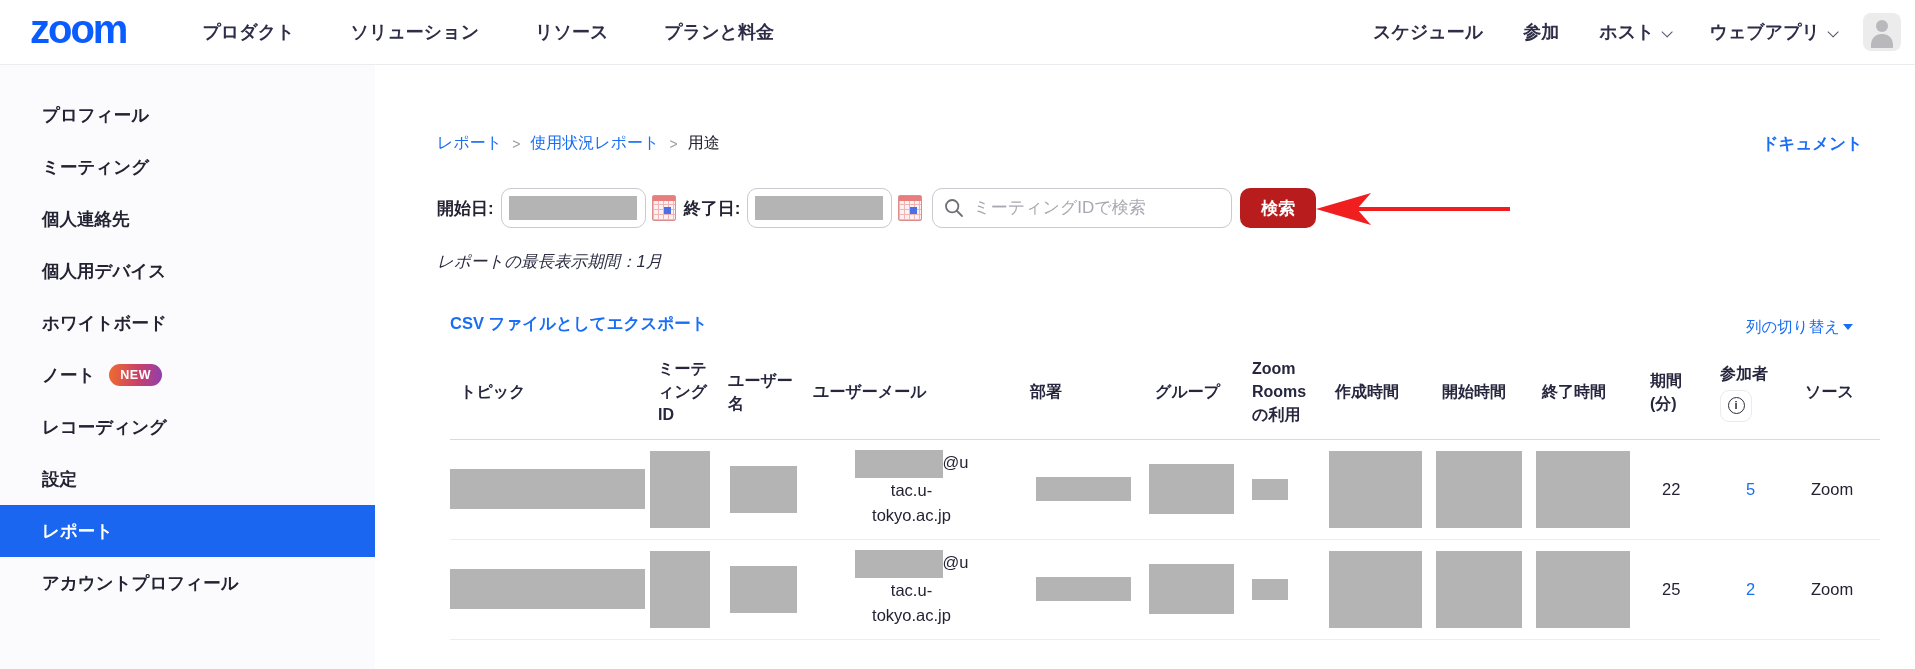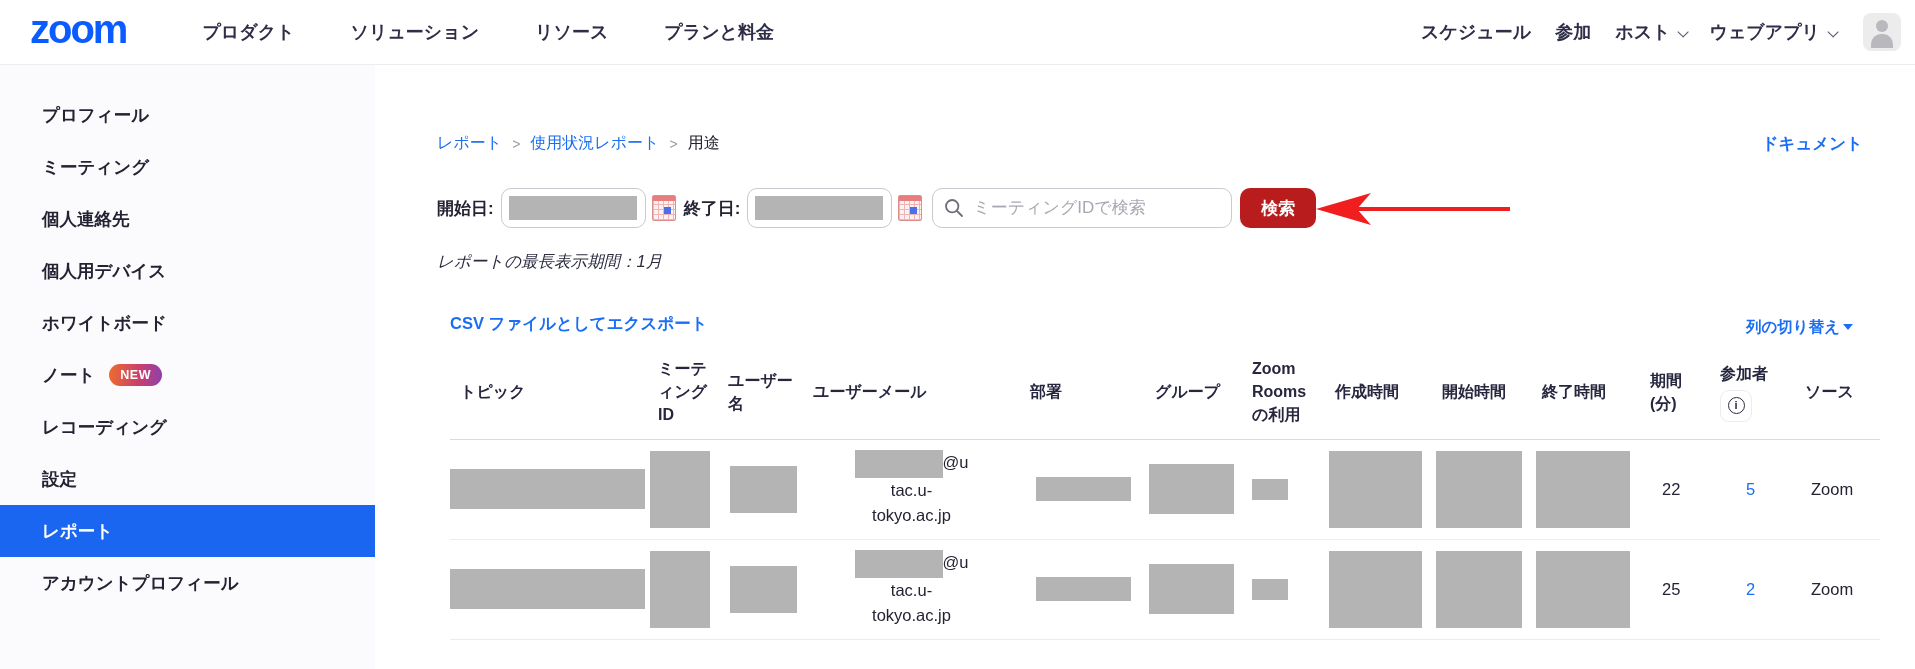--- a/index.html
+++ b/index.html
@@ -6,21 +6,21 @@
   body { font-family:"Liberation Sans","DejaVu Sans",sans-serif; background:#fff; color:#232333; }
   .screen { position:relative; width:1915px; height:669px; background:#fff; overflow:hidden; }
 
   
   .topnav { position:absolute; top:0; left:0; width:1915px; height:65px; background:#fff;
             border-bottom:1px solid #ececf0; display:flex; align-items:center; padding:0 14px 0 30px; }
   .logo { font-size:40px; font-weight:800; color:#0b5cff; letter-spacing:-2px; line-height:1;
           padding-bottom:6px; cursor:pointer; }
   .nav-left { display:flex; gap:56px; margin-left:76px; }
   .nav-link { font-size:18px; font-weight:600; color:#2e2e48; cursor:pointer; white-space:nowrap; }
-  .nav-right { display:flex; gap:24px; margin-left:auto; align-items:center; }
+  .nav-right { display:flex; gap:40px; margin-left:auto; align-items:center; }
   .chev { display:inline-block; width:8px; height:8px; border-right:1.8px solid #55556a;
           border-bottom:1.8px solid #55556a; transform:rotate(45deg) translateY(-3px); margin-left:7px; }
   .avatar { width:38px; height:38px; border-radius:8px; background:#ececec; margin-left:28px;
             position:relative; overflow:hidden; cursor:pointer; flex:none; }
   .avatar .head { position:absolute; left:13px; top:7px; width:12px; height:12px; border-radius:50%; background:#b8b8bd; }
   .avatar .body { position:absolute; left:8px; top:21px; width:22px; height:14px; border-radius:10px 10px 0 0; background:#b8b8bd; }
 
   
   .sidebar { position:absolute; top:65px; left:0; width:450px; height:604px; background:#fbfbfd;
              border-right:1px solid #ececf0; padding-top:24px; }
@@ -59,21 +59,21 @@
   .search-input::placeholder { color:#a8a8b2; }
   .search-icon { position:absolute; left:12px; top:10px; }
   .search-btn { width:76px; height:40px; border:none; border-radius:10px; background:#b91c1c; color:#fff;
                 font-size:17px; font-weight:600; font-family:inherit; cursor:pointer; }
 
   .arrow-annotation { position:absolute; left:938px; top:126px; width:200px; height:36px; pointer-events:none; }
 
   .note { position:absolute; left:62px; top:186px; font-size:16.5px; font-style:italic; color:#2b2b40; }
 
   .export-link { position:absolute; left:75px; top:248px; font-size:16.5px; font-weight:600; color:#1a6ef3; cursor:pointer; }
-  .toggle-cols { position:absolute; right:62px; top:252px; font-size:15.5px; font-weight:700; color:#1a6ef3; cursor:pointer; }
+  .toggle-cols { position:absolute; right:62px; top:252px; font-size:15.5px; font-weight:400; color:#1a6ef3; cursor:pointer; }
   .caret-down { display:inline-block; width:0; height:0; border-left:5px solid rgba(0,0,0,0); border-right:5px solid rgba(0,0,0,0);
                 border-top:6px solid #1a6ef3; margin-left:3px; vertical-align:2px; }
 
   
   .report-table { position:absolute; left:75px; top:280px; width:1430px; border-collapse:collapse; table-layout:fixed; }
   .report-table th { font-size:16px; font-weight:700; color:#26263e; text-align:left; vertical-align:middle;
                      padding:12px 8px 12px 10px; line-height:1.45; height:93px; border-bottom:1px solid #d9d9de;
                      overflow-wrap:break-word; }
   .report-table td { height:100px; vertical-align:middle; padding:0 4px; font-size:16.5px; color:#232333;
                      border-bottom:1px solid #ededf1; }

